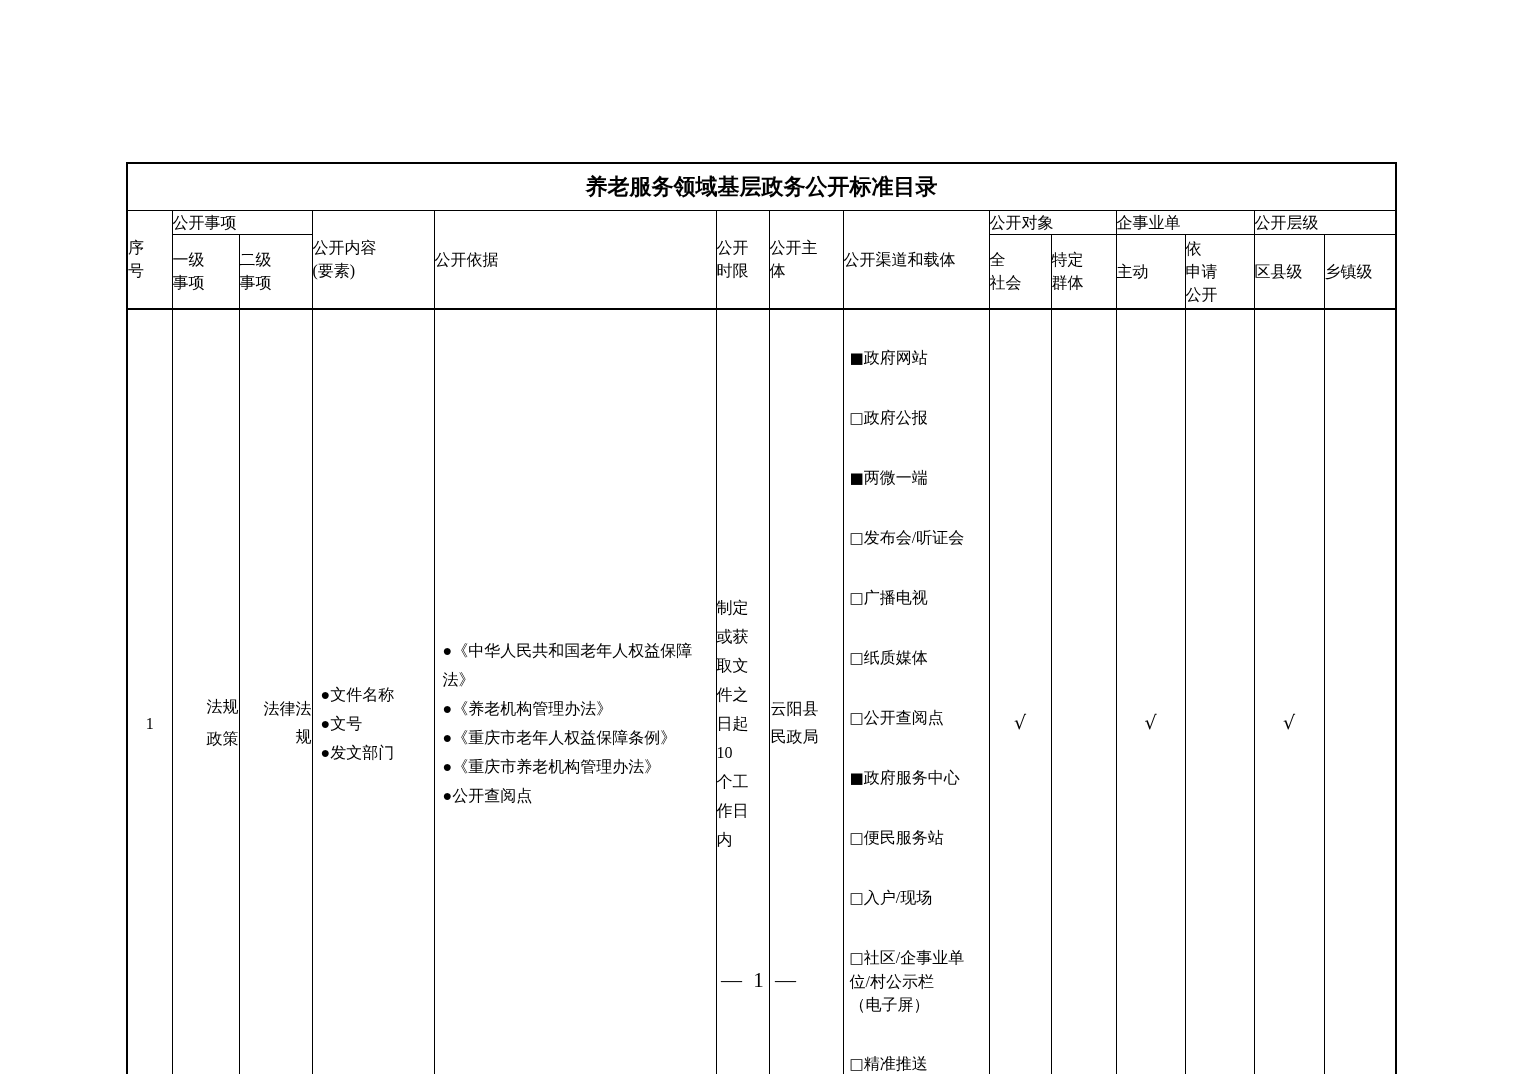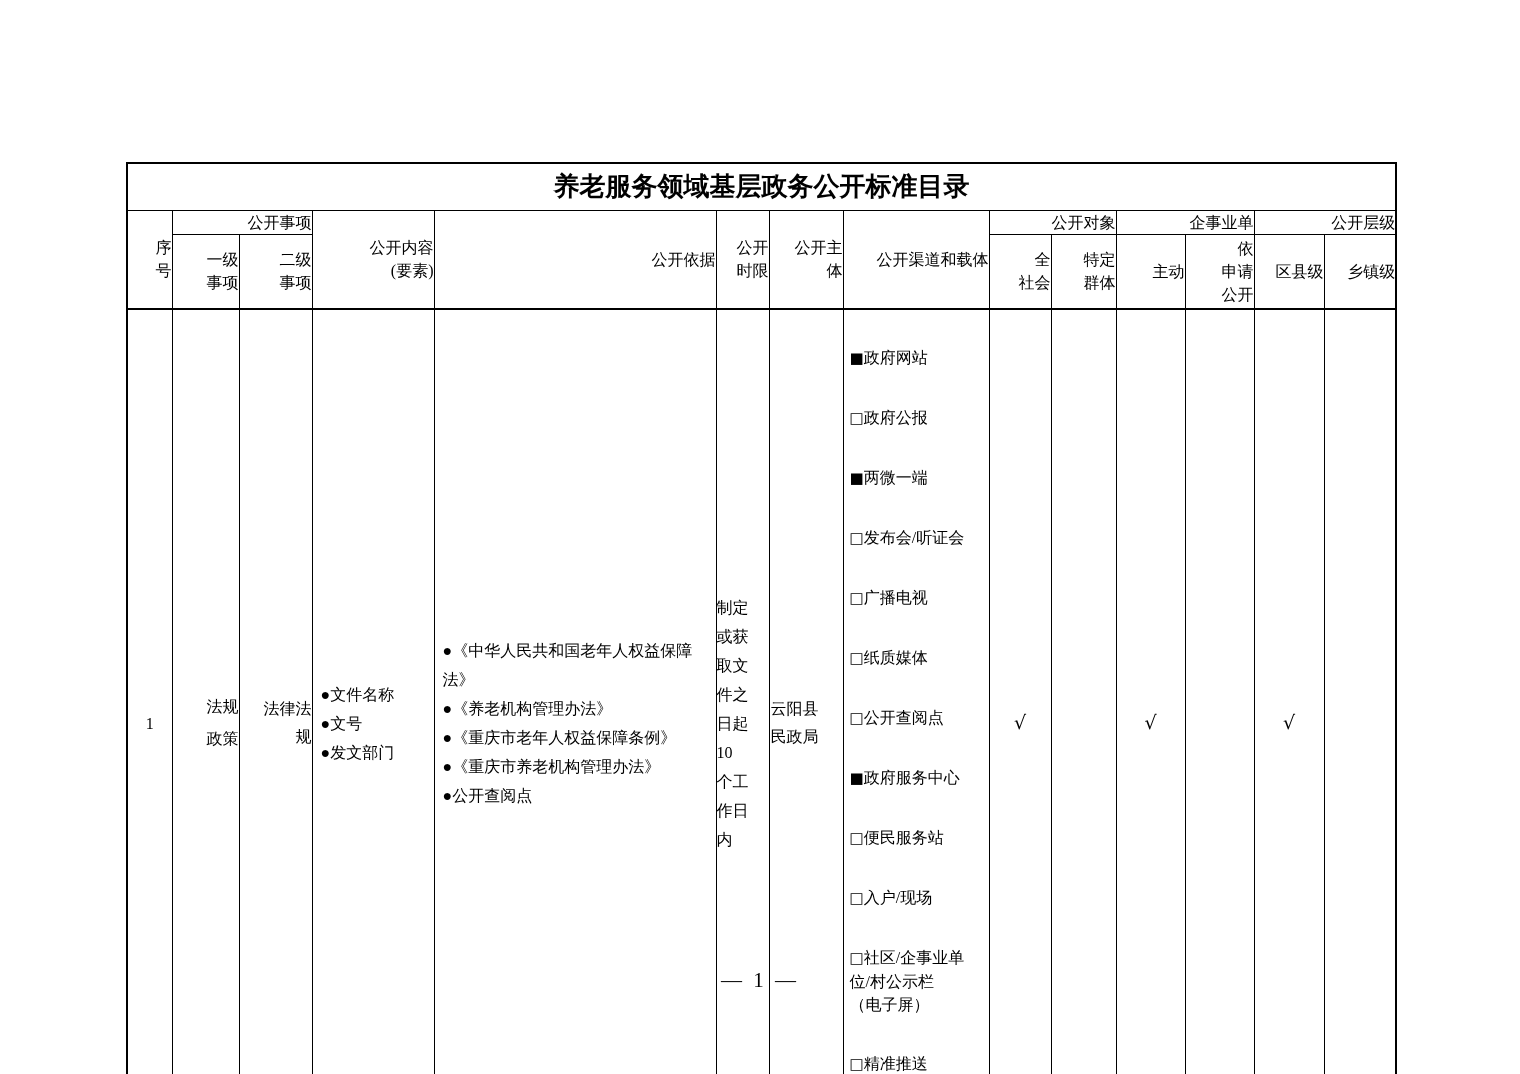--- a/index.html
+++ b/index.html
@@ -29,27 +29,27 @@
     border: 1px solid #000;
     vertical-align: middle;
     padding: 0;
     white-space: pre-line;
     font-weight: normal;
     font-size: 16px;
     line-height: 1.45;
   }
   tr.title-row th {
     height: 47px;
-    font-size: 26px;
+    font-size: 22px;
     font-weight: bold;
     text-align: center;
     white-space: nowrap;
     border-bottom: 1px solid #000;
   }
-  thead th { text-align: right; font-weight: bold; }
+  thead th { text-align: left; font-weight: bold; }
   tr.group-row th { height: 24px; }
   tr.sub-row th { height: 75px; }
   thead tr.sub-row th, thead th[rowspan] { border-bottom: 2px solid #000; }
   tr.data-row { height: 389px; }
   td.cell-serial { text-align: center; }
   td.cell-l1 { text-align: right; line-height: 32px; }
   td.cell-l2 { text-align: right; line-height: 28px; }
   td.cell-content, td.cell-basis { text-align: left; padding: 0 4px 0 8px; }
   td.cell-content .line, td.cell-basis .line { line-height: 29px; }
   td.cell-timelimit { text-align: left; line-height: 29px; }

